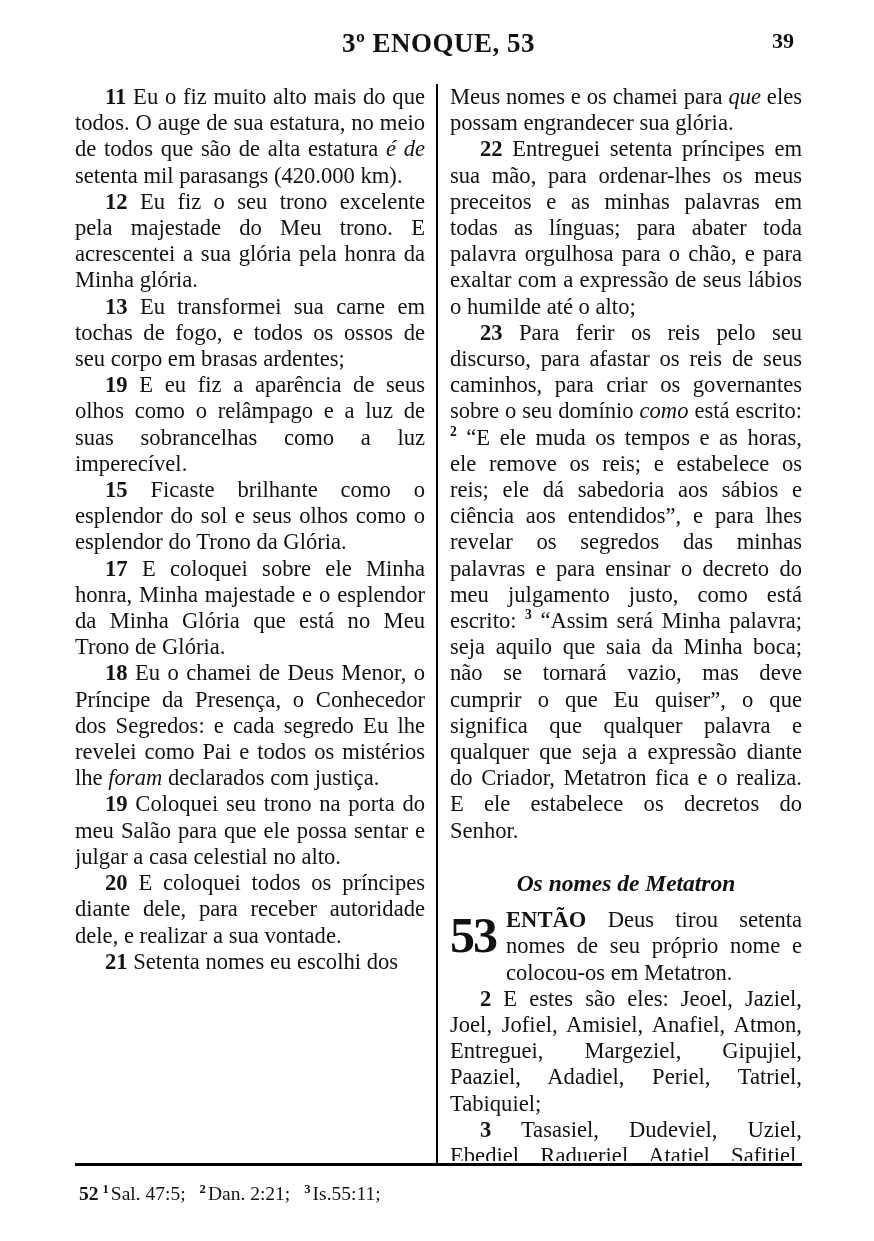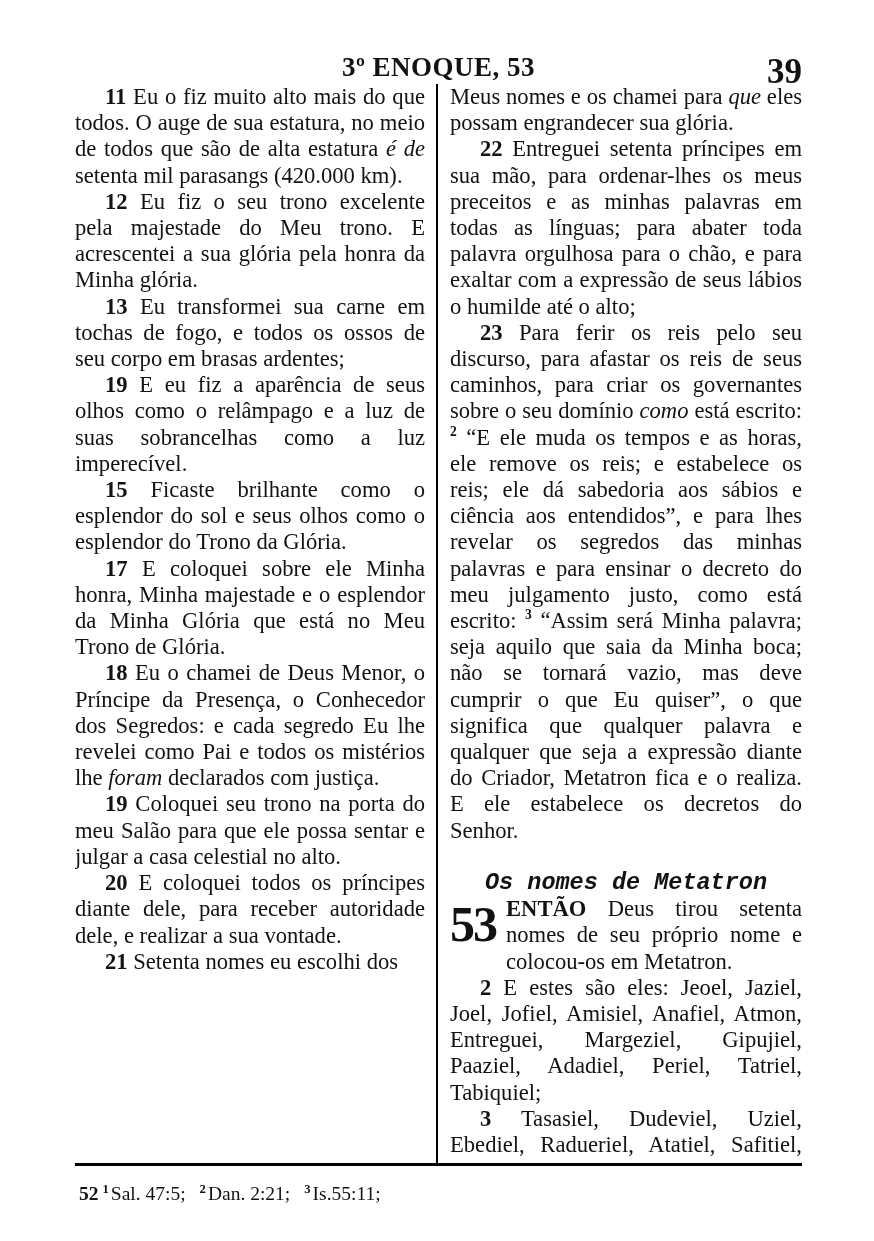--- a/index.html
+++ b/index.html
@@ -11,35 +11,35 @@
   }
   .page {
     position: relative;
     width: 874px; height: 1241px;
     background: #ffffff;
     overflow: hidden;
   }
   
   .header {
     position: absolute;
-    top: 28px; left: 75px; width: 727px; height: 36px; margin-top: 24px;
+    top: 28px; left: 75px; width: 727px; height: 36px;
   }
   .header-title {
     position: absolute;
     left: 0; right: 0; top: 0;
     text-align: center;
     font-weight: bold;
     font-size: 27px;
     letter-spacing: 0.5px;
   }
   .header-pagenum {
     position: absolute;
-    right: 0; top: 0;
+    right: 8px; top: 0;
     font-weight: bold;
-    font-size: 35px;
+    font-size: 22px;
   }
   
   .body-columns {
     position: absolute;
     top: 84px; left: 75px;
     width: 727px; height: 1077px;
     overflow: hidden;
   }
   .column {
     position: absolute;
@@ -68,28 +68,27 @@
   p.para.no-indent { text-indent: 0; }
   .vnum { font-weight: bold; }
   .italic { font-style: italic; }
   .sup {
     vertical-align: super;
     font-size: 0.6em;
     font-weight: bold;
     line-height: 0;
   }
   .section-heading {
-    margin: 0;
+    margin: 11px;
     margin-top: 26px;
     text-align: center;
     font-weight: bold;
     font-style: italic;
     font-size: 23.5px;
     line-height: 26.2px;
-    font-family: Liberation Mono, monospace;
   }
   .chapter-block { text-indent: 0; }
   .dropcap {
     float: left;
     font-weight: bold;
     font-size: 50px;
     line-height: 52px;
     padding-top: 2px;
     margin-right: 10px;
     letter-spacing: -2px;

